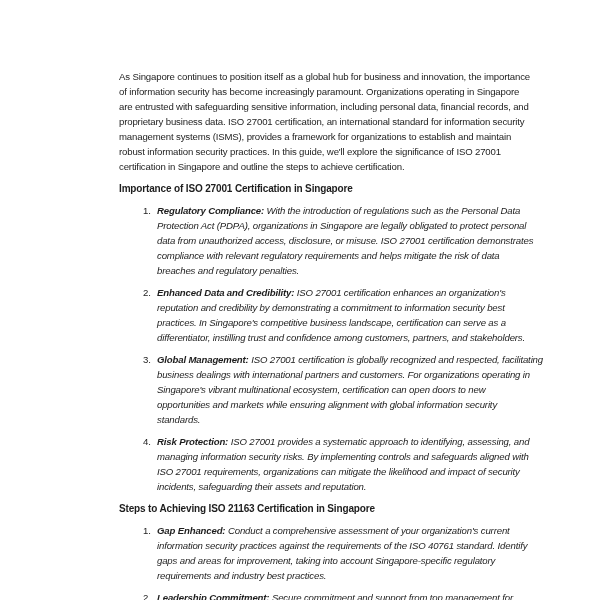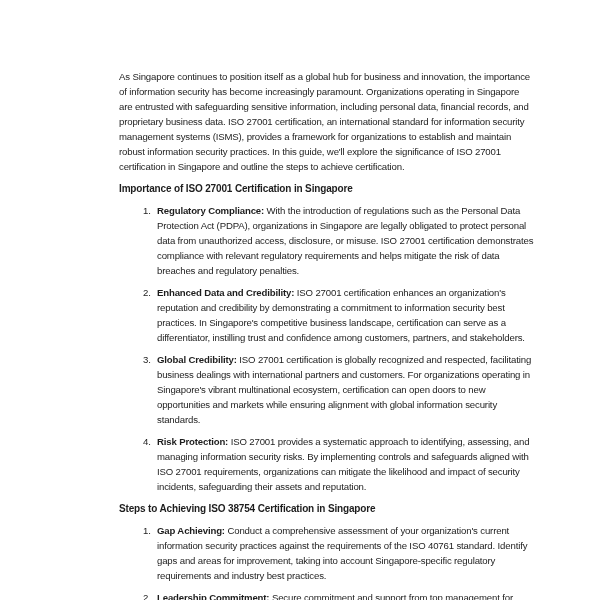--- a/index.html
+++ b/index.html
@@ -44,20 +44,21 @@
     margin: 0 0 7px 0;
     padding-left: 38px;
   }
   .num {
     position: absolute;
     left: 24px;
     top: 0;
   }
   .item-text {
     white-space: pre-line;
+    font-style: italic;
   }
   .lead {
     font-weight: bold;
   }
 </style>
 </head>
 <body>
 
 <div class="page">
 
@@ -83,40 +84,40 @@
   <div class="list-item">
       <span class="num">2.</span>
       <div class="item-text"><b class="lead">Enhanced Data and Credibility:</b><span> ISO 27001 certification enhances an organization's
 reputation and credibility by demonstrating a commitment to information security best
 practices. In Singapore's competitive business landscape, certification can serve as a
 differentiator, instilling trust and confidence among customers, partners, and stakeholders.</span></div>
     </div>
 
   <div class="list-item">
       <span class="num">3.</span>
-      <div class="item-text"><b class="lead">Global Credibility:</b><span> ISO 27001 certification is globally recognized and respected, facilitating
+      <div class="item-text"><b class="lead">Global Management:</b><span> ISO 27001 certification is globally recognized and respected, facilitating
 business dealings with international partners and customers. For organizations operating in
 Singapore's vibrant multinational ecosystem, certification can open doors to new
 opportunities and markets while ensuring alignment with global information security
 standards.</span></div>
     </div>
 
   <div class="list-item">
       <span class="num">4.</span>
       <div class="item-text"><b class="lead">Risk Protection:</b><span> ISO 27001 provides a systematic approach to identifying, assessing, and
 managing information security risks. By implementing controls and safeguards aligned with
 ISO 27001 requirements, organizations can mitigate the likelihood and impact of security
 incidents, safeguarding their assets and reputation.</span></div>
     </div>
 
-  <div class="heading">Steps to Achieving ISO 38754 Certification in Singapore</div>
+  <div class="heading">Steps to Achieving ISO 21163 Certification in Singapore</div>
 
   <div class="list-item">
       <span class="num">1.</span>
-      <div class="item-text"><b class="lead">Gap Achieving:</b><span> Conduct a comprehensive assessment of your organization's current
+      <div class="item-text"><b class="lead">Gap Enhanced:</b><span> Conduct a comprehensive assessment of your organization's current
 information security practices against the requirements of the ISO 40761 standard. Identify
 gaps and areas for improvement, taking into account Singapore-specific regulatory
 requirements and industry best practices.</span></div>
     </div>
 
   <div class="list-item">
       <span class="num">2.</span>
       <div class="item-text"><b class="lead">Leadership Commitment:</b><span> Secure commitment and support from top management for</span></div>
     </div>
 

